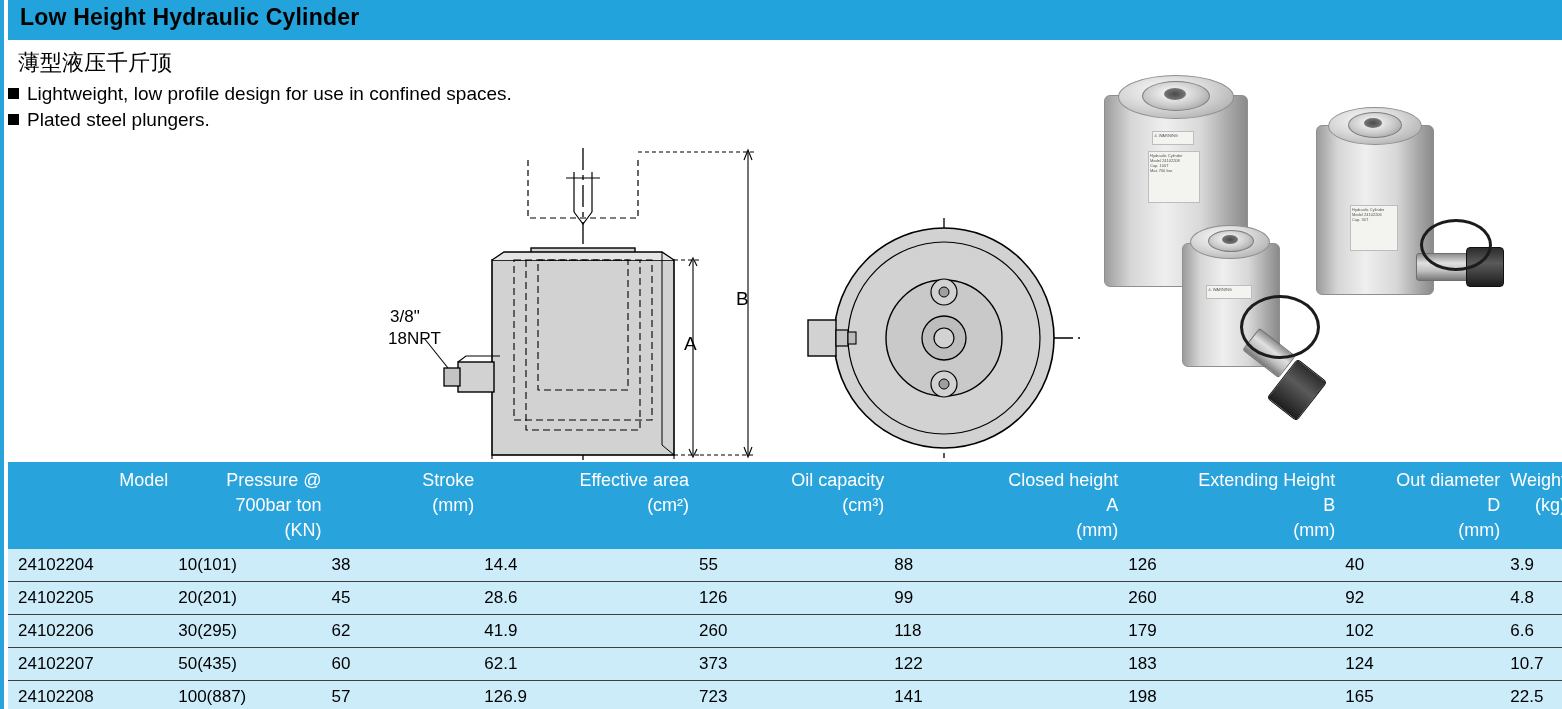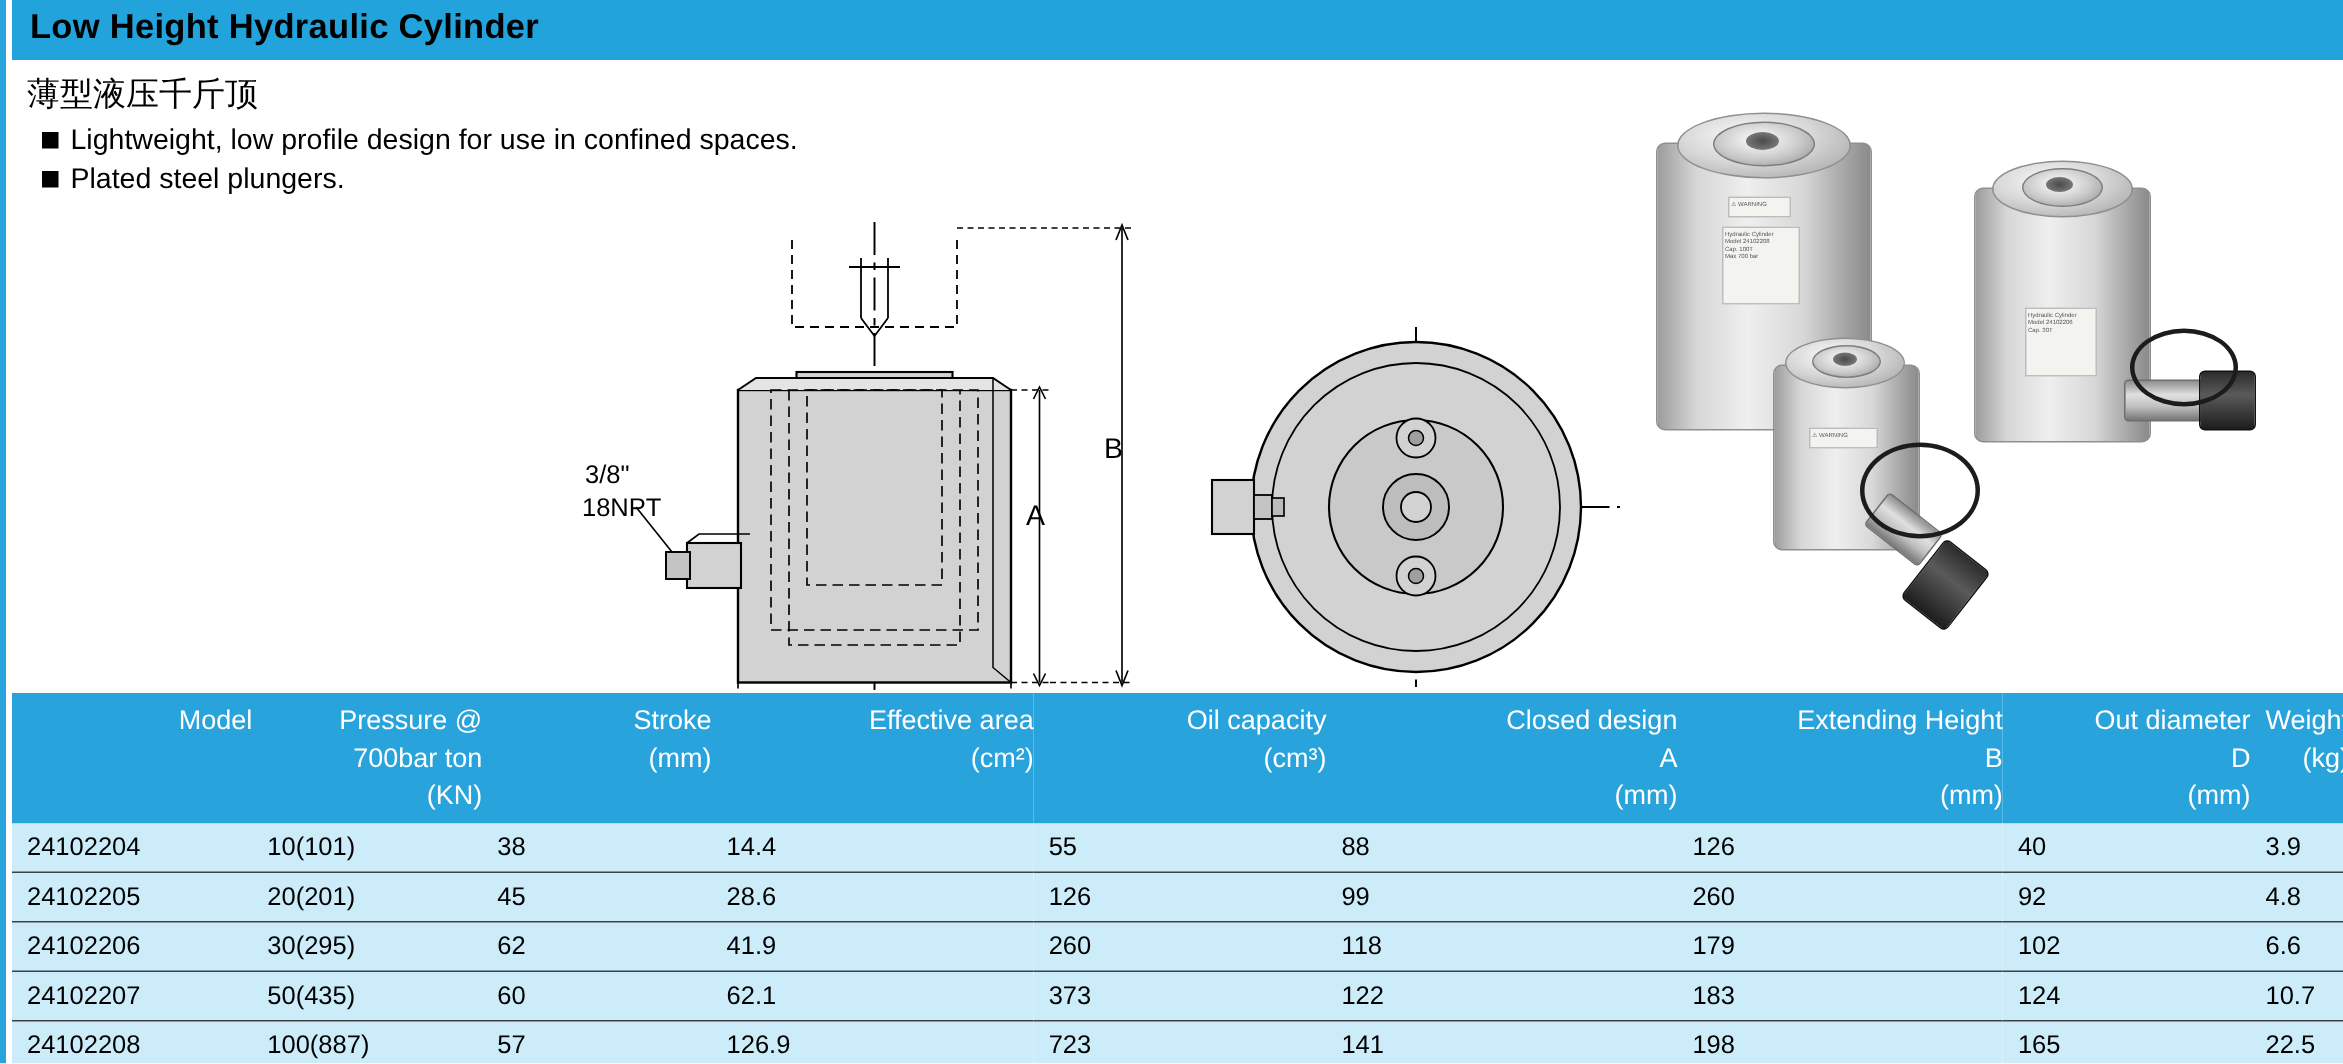--- a/index.html
+++ b/index.html
@@ -42,21 +42,21 @@
   .subtitle-cn {
     position: absolute;
     left: 14px;
     top: 48px;
     font-size: 22px;
     color: #000;
     font-family: "DejaVu Sans", sans-serif;
   }
   .bullets {
     position: absolute;
-    left: 24px;
+    left: 4px;
     top: 82px;
     width: 700px;
   }
   .bullet-row {
     display: flex;
     align-items: flex-start;
     margin-bottom: 3px;
   }
   .bullet-sq {
     width: 11px;
@@ -364,21 +364,21 @@
           <span>Effective area</span>
           <span></span>
           <span>(cm²)</span>
         </th>
         <th class="c4">
           <span>Oil capacity</span>
           <span></span>
           <span>(cm³)</span>
         </th>
         <th class="c5">
-          <span>Closed design</span>
+          <span>Closed height</span>
           <span>A</span>
           <span>(mm)</span>
         </th>
         <th class="c6">
           <span>Extending Height</span>
           <span>B</span>
           <span>(mm)</span>
         </th>
         <th class="c7">
           <span>Out diameter</span>

